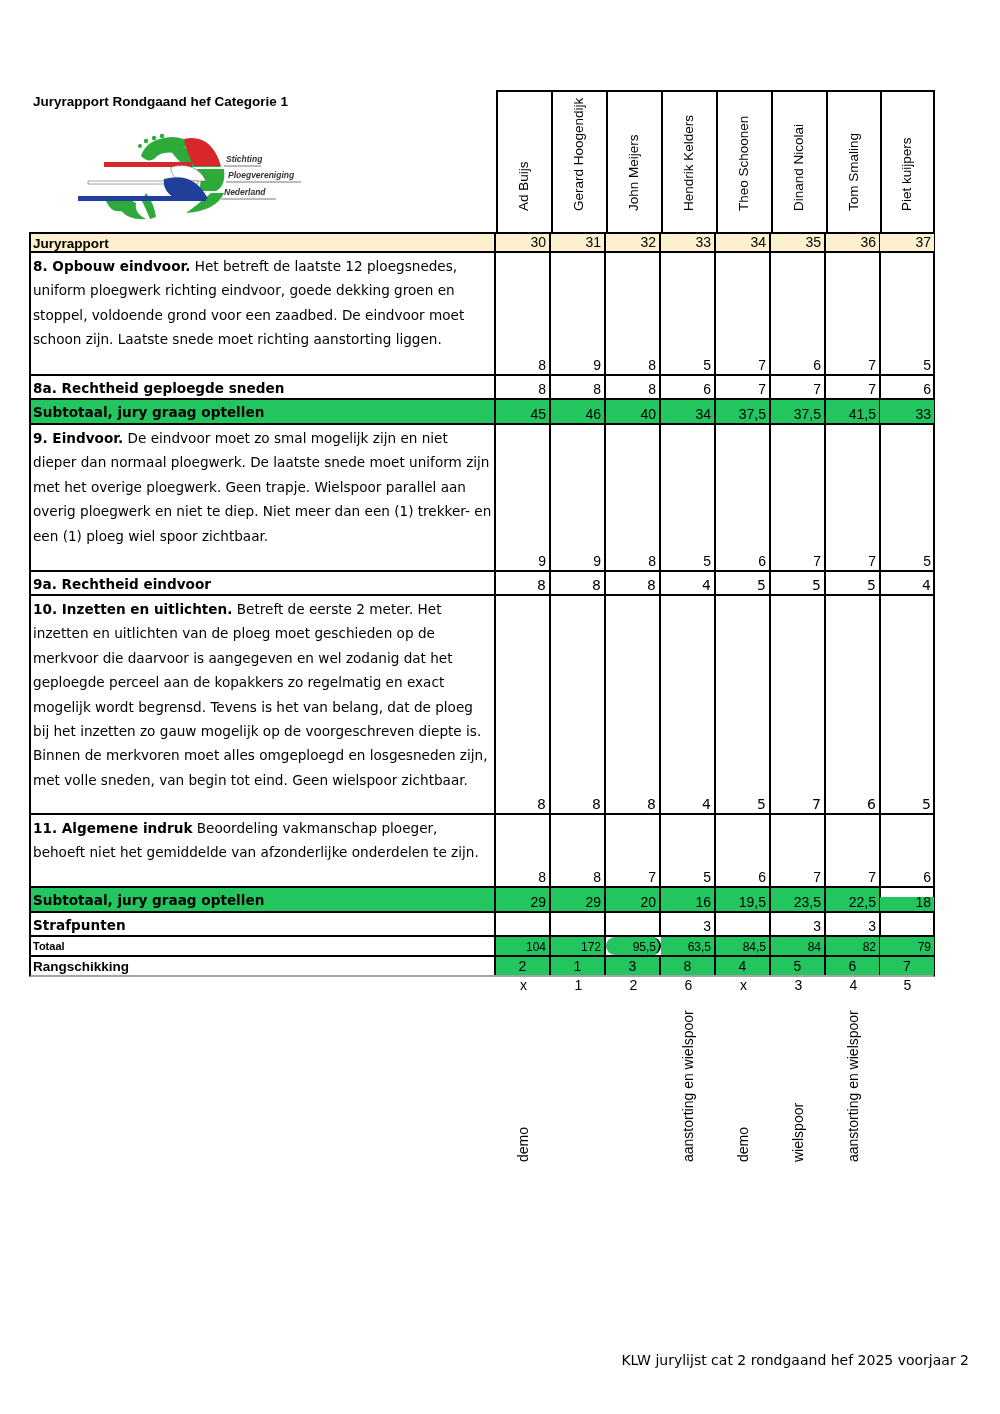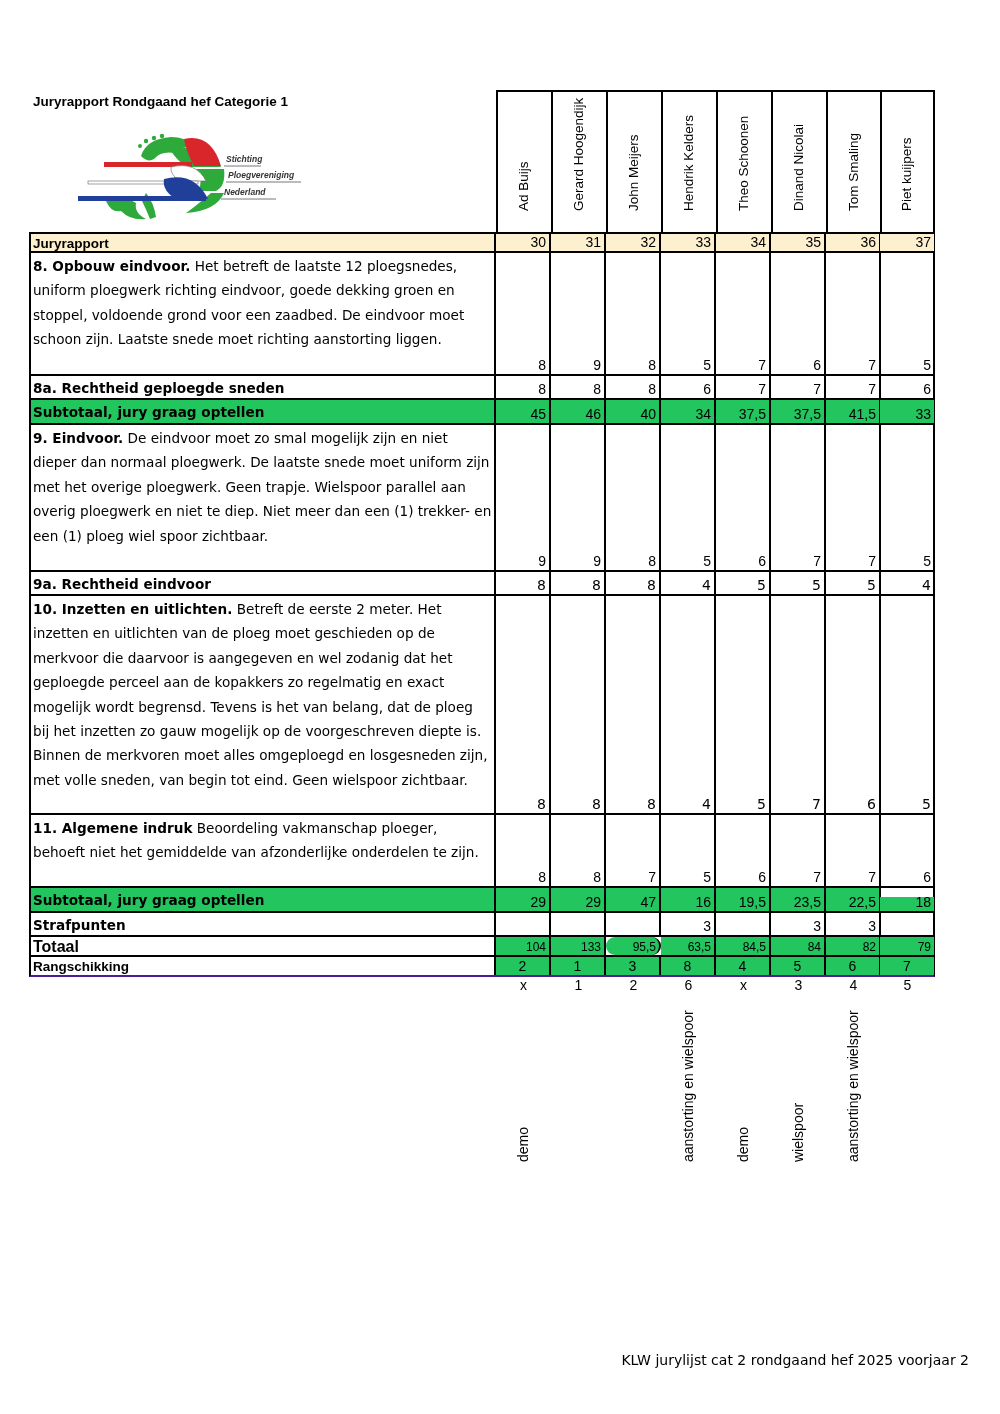--- a/index.html
+++ b/index.html
@@ -13,27 +13,27 @@
   .hdr-col { position: absolute; top: 90px; height: 142px; width: 55px;
              border-left: 2px solid #000; border-top: 2px solid #000; box-sizing: border-box; }
   .hdr-col.last { border-right: 2px solid #000; }
   .hdr-name { position: absolute; left: 50%; bottom: 6px; transform-origin: 0 0;
               transform: rotate(-90deg); white-space: nowrap; font-size: 13.5px;
               margin-left: -9px; }
 
   
   .row { position: absolute; left: 29px; width: 906px; box-sizing: border-box;
          border-left: 2px solid #000; border-right: 2px solid #000; border-top: 2px solid #000; }
-  .row.bottom { border-bottom: 2px solid #4c1d95; }
+  .row.bottom { border-bottom: 2px solid #a3a3a3; }
   .cell-label { position: absolute; left: 0; top: 0; bottom: 0; width: 465px;
                 border-right: 2px solid #000; box-sizing: border-box; padding: 1px 2px 0 2px;
                 font-family: "Liberation Sans", sans-serif; font-size: 15px; line-height: 24.4px; }
   .cell-label.cal { font-family: "DejaVu Sans", sans-serif; font-size: 13.6px; }
   .cell-label.arial-b { font-weight: bold; font-size: 13.5px; line-height: 18px; }
-  .cell-label.arial-sm { font-weight: bold; font-size: 16px; line-height: 17px; }
+  .cell-label.arial-sm { font-weight: bold; font-size: 11px; line-height: 17px; }
   .cell-val { position: absolute; top: 0; bottom: 0; width: 55px; box-sizing: border-box;
               border-right: 2px solid #000; text-align: right; padding-right: 3px;
               display: flex; align-items: flex-end; justify-content: flex-end;
               font-size: 14px; padding-bottom: 1px; }
   .cell-val.last { border-right: none; }
   .cell-val.center { justify-content: center; padding-right: 0; }
   .b { font-weight: bold; }
 
   .bg-yellow { background: #fdf0cf; }
   .bg-gray { background: #22c55e; }
@@ -194,42 +194,42 @@
       <div class="cell-val " style="left: 630px; font-size: 14px;">5</div>
       <div class="cell-val " style="left: 685px; font-size: 14px;">6</div>
       <div class="cell-val " style="left: 740px; font-size: 14px;">7</div>
       <div class="cell-val " style="left: 795px; font-size: 14px;">7</div>
       <div class="cell-val last " style="left: 849px; width: 54px; font-size: 14px;">6</div>
     </div>
     <div class="row" style="top: 886px; height: 25px;">
       <div class="cell-label cal b bg-gray" style="line-height: 23px;">Subtotaal, jury graag optellen</div>
       <div class="cell-val bg-gray" style="left: 465px; font-size: 14px;">29</div>
       <div class="cell-val bg-gray" style="left: 520px; font-size: 14px;">29</div>
-      <div class="cell-val bg-gray" style="left: 575px; font-size: 14px;">47</div>
+      <div class="cell-val bg-gray" style="left: 575px; font-size: 14px;">20</div>
       <div class="cell-val bg-gray" style="left: 630px; font-size: 14px;">16</div>
       <div class="cell-val bg-gray" style="left: 685px; font-size: 14px;">19,5</div>
       <div class="cell-val bg-gray" style="left: 740px; font-size: 14px;">23,5</div>
       <div class="cell-val bg-gray" style="left: 795px; font-size: 14px;">22,5</div>
       <div class="cell-val last bg-gray" style="left: 849px; width: 54px; font-size: 14px; margin-top: 9px;">18</div>
     </div>
     <div class="row" style="top: 911px; height: 24px;">
       <div class="cell-label cal b " style="line-height: 22px;">Strafpunten</div>
       <div class="cell-val " style="left: 465px; font-size: 14px;"></div>
       <div class="cell-val " style="left: 520px; font-size: 14px;"></div>
       <div class="cell-val " style="left: 575px; font-size: 14px;"></div>
       <div class="cell-val " style="left: 630px; font-size: 14px;">3</div>
       <div class="cell-val " style="left: 685px; font-size: 14px;"></div>
       <div class="cell-val " style="left: 740px; font-size: 14px;">3</div>
       <div class="cell-val " style="left: 795px; font-size: 14px;">3</div>
       <div class="cell-val last " style="left: 849px; width: 54px; font-size: 14px;"></div>
     </div>
     <div class="row" style="top: 935px; height: 20px;">
       <div class="cell-label arial-sm ">Totaal</div>
       <div class="cell-val bg-gray" style="left: 465px; font-size: 12px;">104</div>
-      <div class="cell-val bg-gray" style="left: 520px; font-size: 12px;">133</div>
+      <div class="cell-val bg-gray" style="left: 520px; font-size: 12px;">172</div>
       <div class="cell-val bg-gray" style="left: 575px; font-size: 12px; border-radius: 9px;">95,5</div>
       <div class="cell-val bg-gray" style="left: 630px; font-size: 12px;">63,5</div>
       <div class="cell-val bg-gray" style="left: 685px; font-size: 12px;">84,5</div>
       <div class="cell-val bg-gray" style="left: 740px; font-size: 12px;">84</div>
       <div class="cell-val bg-gray" style="left: 795px; font-size: 12px;">82</div>
       <div class="cell-val last bg-gray" style="left: 849px; width: 54px; font-size: 12px;">79</div>
     </div>
     <div class="row bottom" style="top: 955px; height: 22px;">
       <div class="cell-label arial-b ">Rangschikking</div>
       <div class="cell-val bg-gray center" style="left: 465px; font-size: 14px;">2</div>

